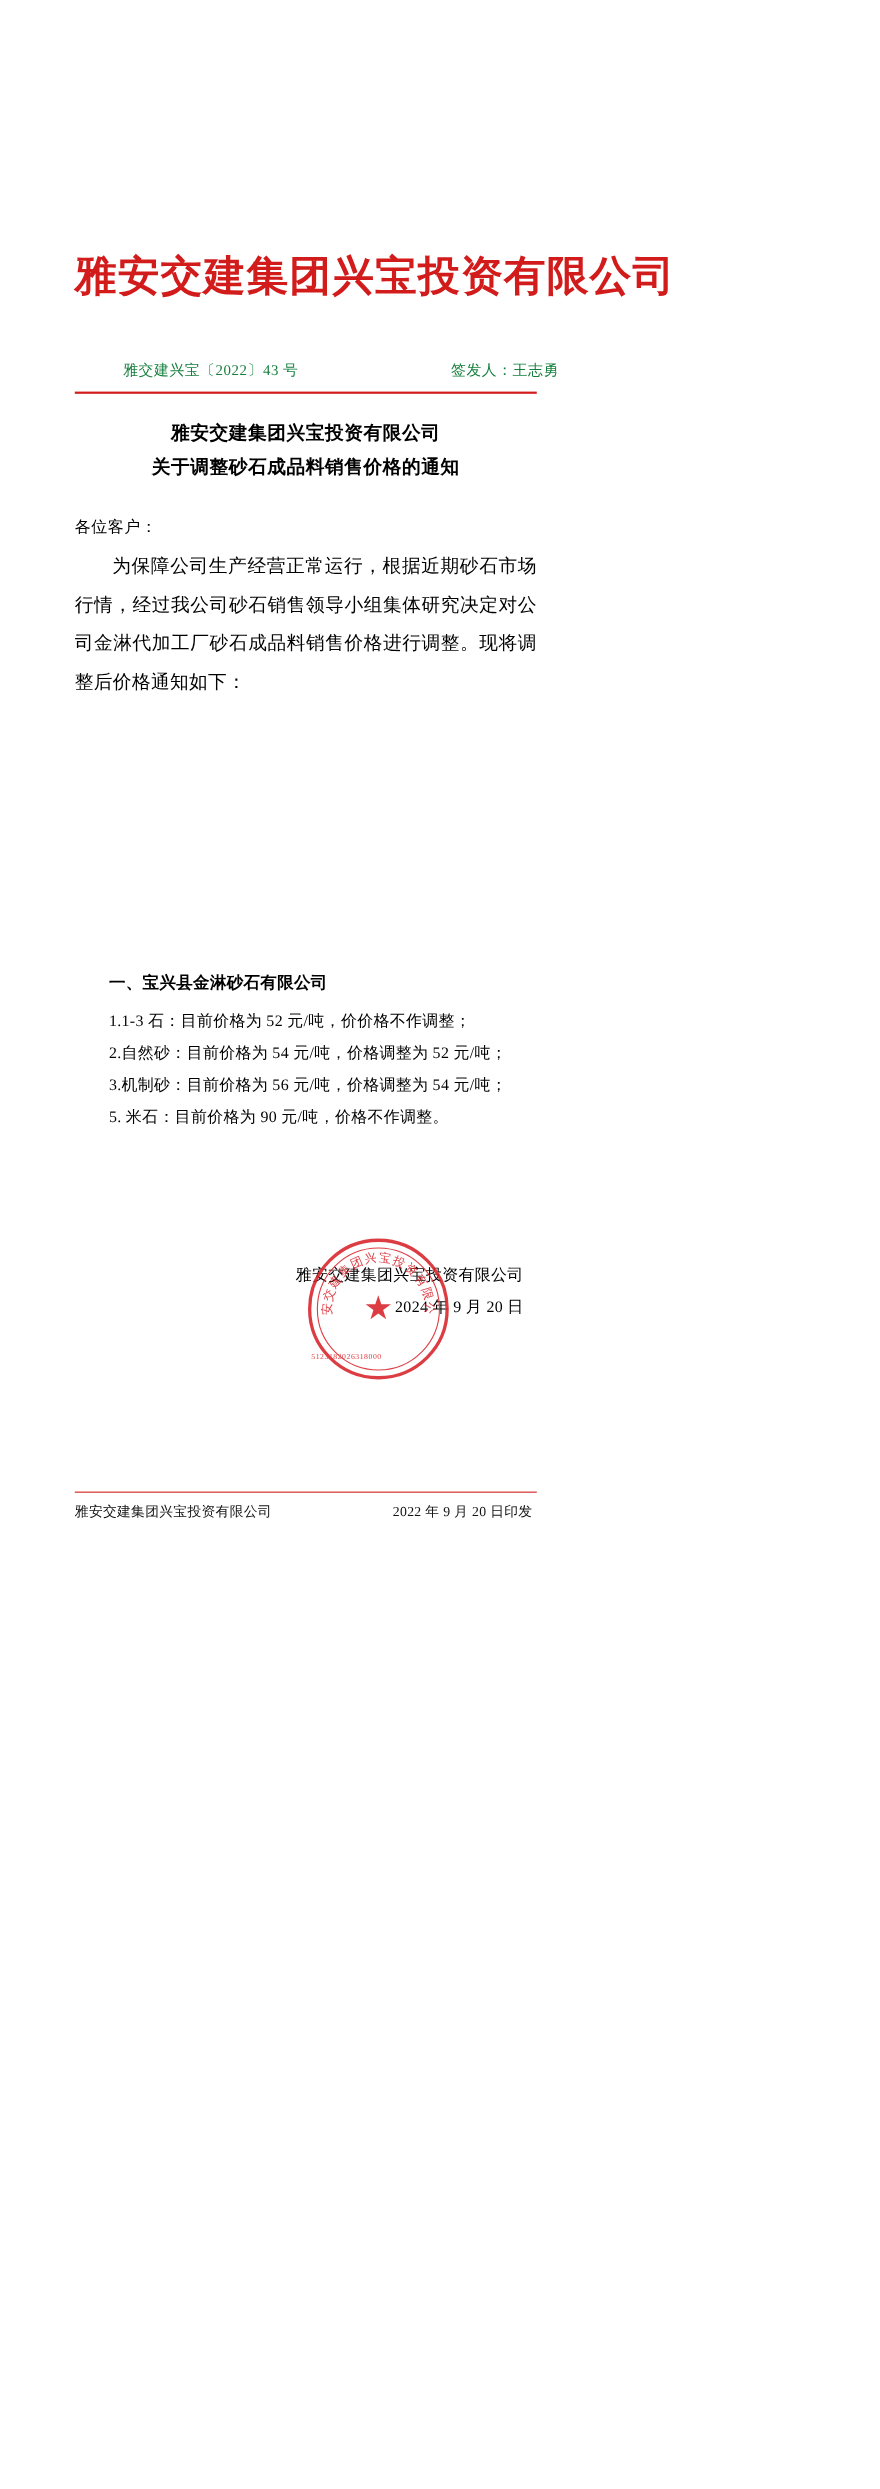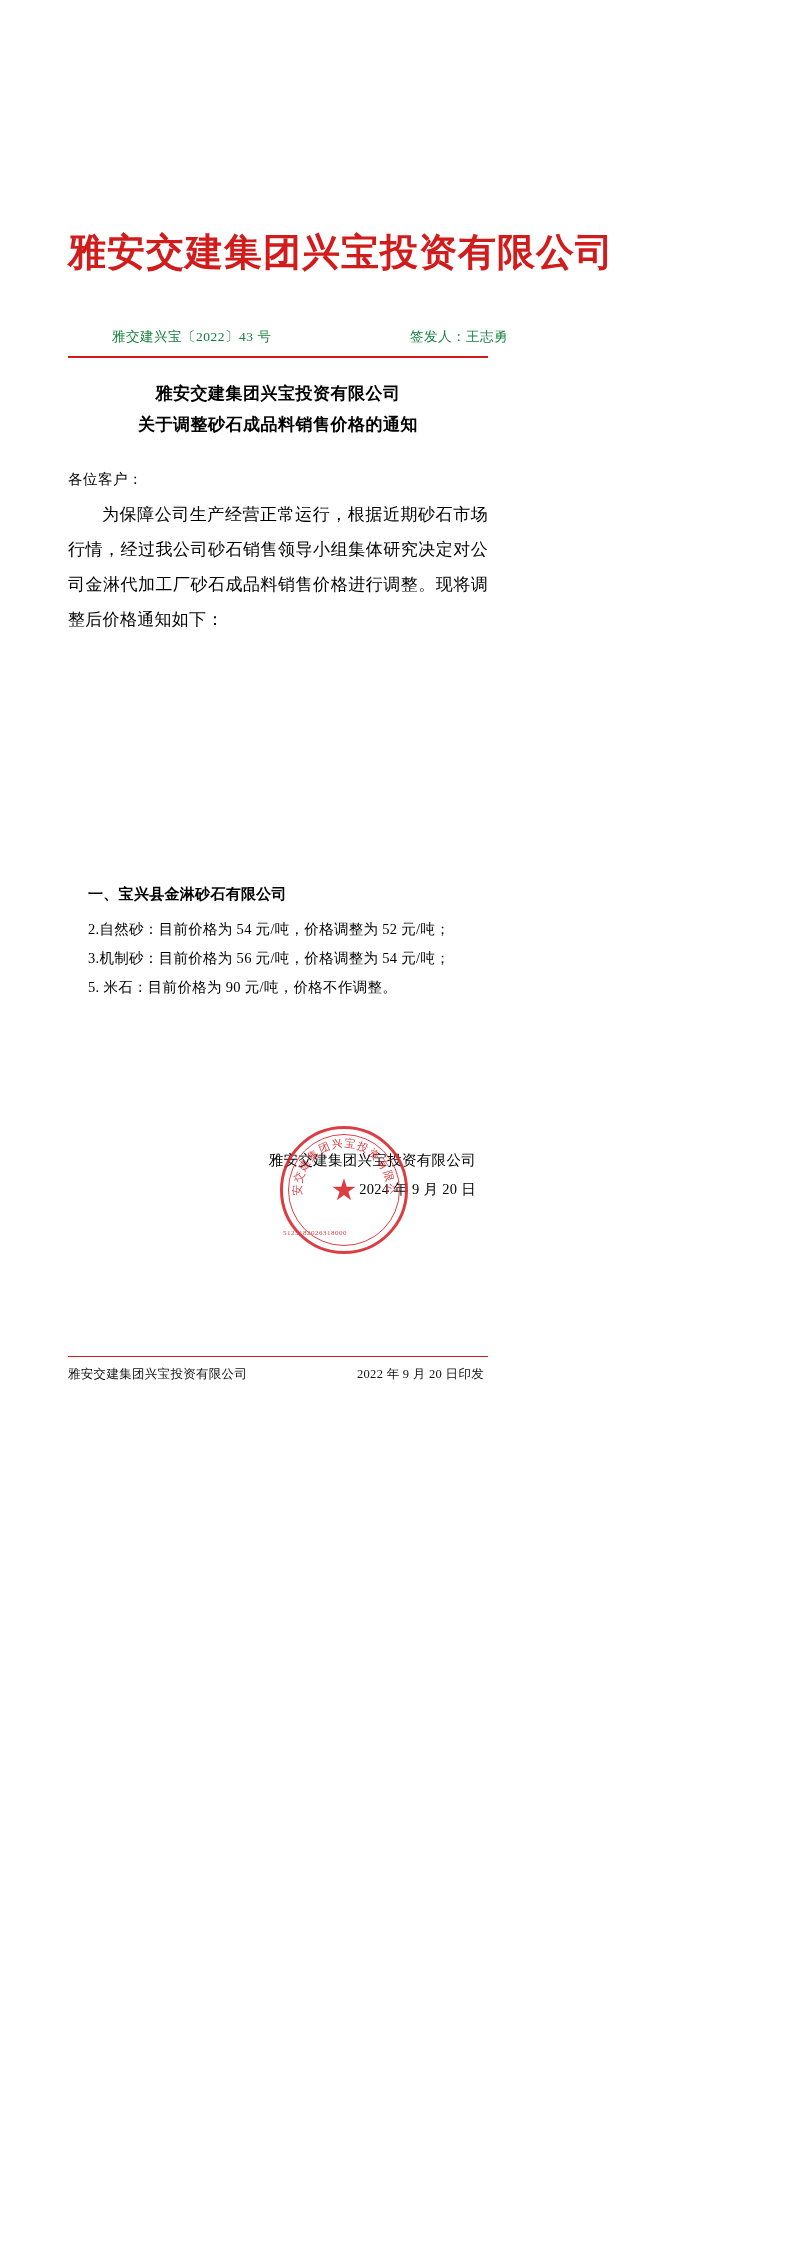--- a/index.html
+++ b/index.html
@@ -101,21 +101,21 @@
     font-size: 17px;
     line-height: 2.05;
     text-align: justify;
     text-indent: 2em;
     letter-spacing: 0.3px;
   }
 
   
   .list-block {
     position: absolute;
-    left: 4px;
+    left: 15px;
     top: 880px;
     width: 420px;
   }
   .list-heading {
     font-size: 15px;
     font-weight: bold;
     letter-spacing: 0.3px;
     margin: 0 0 6px 16px;
     line-height: 1.9;
   }
@@ -225,20 +225,21 @@
       <div>雅安交建集团兴宝投资有限公司</div>
       <div>关于调整砂石成品料销售价格的通知</div>
     </div>
 
     <div class="salutation">各位客户：</div>
 
     <div class="intro">为保障公司生产经营正常运行，根据近期砂石市场行情，经过我公司砂石销售领导小组集体研究决定对公司金淋代加工厂砂石成品料销售价格进行调整。现将调整后价格通知如下：</div>
 
     <div class="list-block">
       <div class="list-heading">一、宝兴县金淋砂石有限公司</div>
+      <div class="list-item">1.1-3 石：目前价格为 52 元/吨，价价格不作调整；</div>
       <div class="list-item">2.自然砂：目前价格为 54 元/吨，价格调整为 52 元/吨；</div>
       <div class="list-item">3.机制砂：目前价格为 56 元/吨，价格调整为 54 元/吨；</div>
       <div class="list-item">5. 米石：目前价格为 90 元/吨，价格不作调整。</div>
     </div>
 
     <div class="sign-block">
       <div>雅安交建集团兴宝投资有限公司</div>
       <div>2024 年 9 月 20 日</div>
     </div>
 

